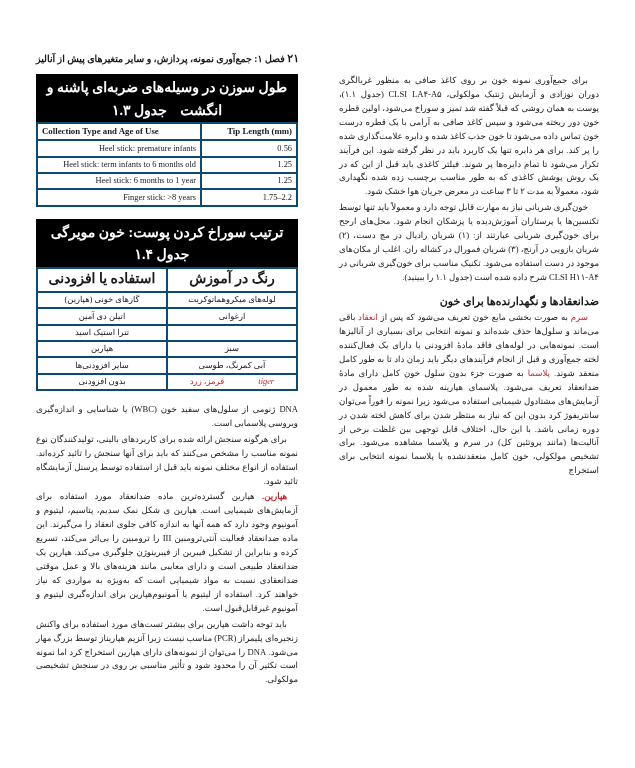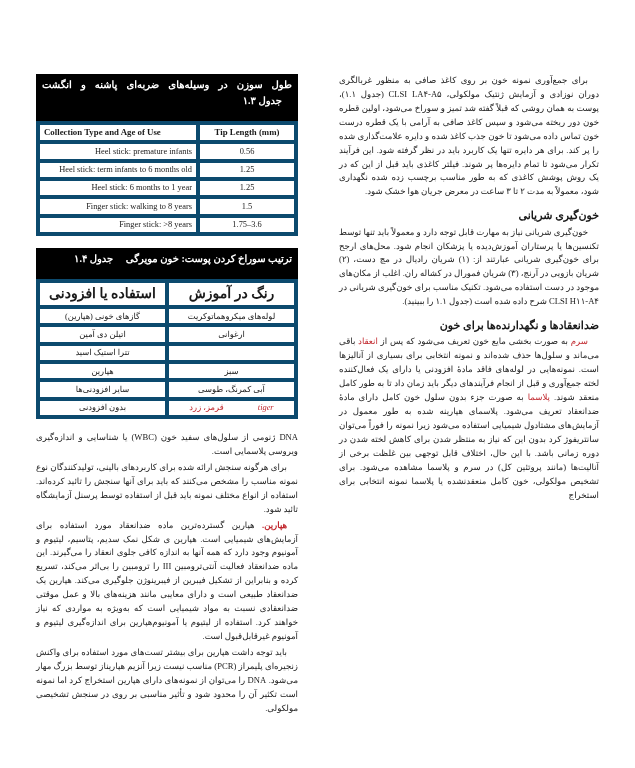--- a/index.html
+++ b/index.html
@@ -73,67 +73,72 @@
   }
   .red { color: #c0272d; }
   .lat { direction: ltr; unicode-bidi: embed; display: inline-block; margin-left: 32px; }
 
   
   .tbl-wrap { margin-bottom: 12px; }
   .tbl-caption {
     background: #000000;
     color: #ffffff;
     direction: rtl;
-    font-size: 10px;
-    font-weight: bold;
-    padding: 3px 6px 12px 6px;
+    font-size: 14px;
+    font-weight: bold;
+    padding: 3px 6px 0 6px;
+    text-align: center;
     letter-spacing: 0;
   }
   .tbl-caption .capnum {
     display: inline-block;
     margin-right: 10px;
     direction: ltr;
     unicode-bidi: embed;
   }
   table.data {
     border-collapse: collapse;
     width: 100%;
     font-size: 8.4px;
     table-layout: fixed;
   }
   table.data th, table.data td {
-    border: 4px solid #0c4a6e;
+    border: 2px solid #0c4a6e;
     padding: 1.5px 4px;
     line-height: 1.35;
   }
   table.ltr-tbl { direction: ltr; }
   table.ltr-tbl th {
     font-weight: bold;
     text-align: left;
     font-size: 8.8px;
   }
-  table.ltr-tbl th.c2, table.ltr-tbl td.c2 { text-align: center; width: 86px; }
+  table.ltr-tbl th.c2, table.ltr-tbl td.c2 { text-align: right; width: 86px; }
   table.ltr-tbl td { text-align: right; }
 
   table.rtl-tbl { direction: rtl; }
   table.rtl-tbl th {
     font-weight: bold;
     text-align: center;
     font-size: 14px;
   }
   table.rtl-tbl td { text-align: center; }
 
   .cell-red { color: #c0272d; }
   .ital { font-style: italic; }
 </style>
 </head>
 <body>
 
 <div class="page">
 
+  <div class="page-header">
+    <span class="hdr-num">۲۱</span>
+    <span class="hdr-text">فصل ۱: جمع‌آوری نمونه، پردازش، و سایر متغیرهای پیش از آنالیز</span>
+  </div>
 
   <div class="col col-left">
 
     <div class="tbl-wrap">
       <div class="tbl-caption">
         <span>طول سوزن در وسیله‌های ضربه‌ای پاشنه و انگشت</span>
         <span class="capnum">جدول ۱.۳</span>
       </div>
       <table class="data ltr-tbl">
         <thead>
@@ -149,26 +154,22 @@
           </tr>
           <tr>
             <td>Heel stick: term infants to 6 months old</td>
             <td class="c2">1.25</td>
           </tr>
           <tr>
             <td>Heel stick: 6 months to 1 year</td>
             <td class="c2">1.25</td>
           </tr>
           <tr>
-            <td>Finger stick: walking to 8 years</td>
-            <td class="c2">1.5</td>
-          </tr>
-          <tr>
             <td>Finger stick: &gt;8 years</td>
-            <td class="c2">1.75–3.6</td>
+            <td class="c2">1.75–2.2</td>
           </tr>
         </tbody>
       </table>
     </div>
 
     <div class="tbl-wrap">
       <div class="tbl-caption">
         <span>ترتیب سوراخ کردن پوست: خون مویرگی</span>
         <span class="capnum">جدول ۱.۴</span>
       </div>
@@ -210,20 +211,19 @@
 
     <p class="noind">DNA ژنومی از سلول‌های سفید خون (WBC) یا شناسایی و اندازه‌گیری ویروسی پلاسمایی است.</p>
     <p>برای هرگونه سنجش ارائه شده برای کاربردهای بالینی، تولیدکنندگان نوع نمونه مناسب را مشخص می‌کنند که باید برای آنها سنجش را تائید کرده‌اند. استفاده از انواع مختلف نمونه باید قبل از استفاده توسط پرسنل آزمایشگاه تائید شود.</p>
     <p><span class="red" style="font-weight:bold">هپارین.</span> <span>هپارین گسترده‌ترین ماده ضدانعقاد مورد استفاده برای آزمایش‌های شیمیایی است. هپارین ی شکل نمک سدیم، پتاسیم، لیتیوم و آمونیوم وجود دارد که همه آنها به اندازه کافی جلوی انعقاد را می‌گیرند. این ماده ضدانعقاد فعالیت آنتی‌ترومبین III را ترومبین را بی‌اثر می‌کند، تسریع کرده و بنابراین از تشکیل فیبرین از فیبرینوژن جلوگیری می‌کند. هپارین یک ضدانعقاد طبیعی است و دارای معایبی مانند هزینه‌های بالا و عمل موقتی ضدانعقادی نسبت به مواد شیمیایی است که به‌ویژه به مواردی که نیاز خواهند کرد. استفاده از لیتیوم یا آمونیوم‌هپارین برای اندازه‌گیری لیتیوم و آمونیوم غیرقابل‌قبول است.</span></p>
     <p>باید توجه داشت هپارین برای بیشتر تست‌های مورد استفاده برای واکنش زنجیره‌ای پلیمراز (PCR) مناسب نیست زیرا آنزیم هپاریناز توسط بزرگ مهار می‌شود. DNA را می‌توان از نمونه‌های دارای هپارین استخراج کرد اما نمونه است تکثیر آن را محدود شود و تأثیر مناسبی بر روی در سنجش تشخیصی مولکولی.</p>
   </div>
 
   <div class="col col-right">
     <p>برای جمع‌آوری نمونه خون بر روی کاغذ صافی به منظور غربالگری دوران نوزادی و آزمایش ژنتیک مولکولی، CLSI LA۴-A۵ (جدول ۱.۱)، پوست به همان روشی که قبلاً گفته شد تمیز و سوراخ می‌شود، اولین قطره خون دور ریخته می‌شود و سپس کاغذ صافی به آرامی با یک قطره درست خون تماس داده می‌شود تا خون جذب کاغذ شده و دایره علامت‌گذاری شده را پر کند. برای هر دایره تنها یک کاربرد باید در نظر گرفته شود. این فرآیند تکرار می‌شود تا تمام دایره‌ها پر شوند. فیلتر کاغذی باید قبل از این که در یک روش پوشش کاغذی که به طور مناسب برچسب زده شده نگهداری شود، معمولاً به مدت ۲ تا ۳ ساعت در معرض جریان هوا خشک شود.</p>
 
-    <h2 class="sec">خون‌گیری شریانی</h2>
     <p>خون‌گیری شریانی نیاز به مهارت قابل توجه دارد و معمولاً باید تنها توسط تکنسین‌ها یا پرستاران آموزش‌دیده یا پزشکان انجام شود. محل‌های ارجح برای خون‌گیری شریانی عبارتند از: (۱) شریان رادیال در مچ دست، (۲) شریان بازویی در آرنج، (۳) شریان فمورال در کشاله ران. اغلب از مکان‌های موجود در دست استفاده می‌شود. تکنیک مناسب برای خون‌گیری شریانی در CLSI H۱۱-A۴ شرح داده شده است (جدول ۱.۱ را ببینید).</p>
 
     <h2 class="sec">ضدانعقادها و نگهدارنده‌ها برای خون</h2>
     <p><span class="red">سرم</span><span> به صورت بخشی مایع خون تعریف می‌شود که پس از </span><span class="red">انعقاد</span><span> باقی می‌ماند و سلول‌ها حذف شده‌اند و نمونه انتخابی برای بسیاری از آنالیزها است. نمونه‌هایی در لوله‌های فاقد مادۀ افزودنی یا دارای یک فعال‌کننده لخته جمع‌آوری و قبل از انجام فرآیندهای دیگر باید زمان داد تا به طور کامل منعقد شوند. </span><span class="red">پلاسما</span><span> به صورت جزء بدون سلول خون کامل دارای مادۀ ضدانعقاد تعریف می‌شود. پلاسمای هپارینه شده به طور معمول در آزمایش‌های مشتادول شیمیایی استفاده می‌شود زیرا نمونه را فوراً می‌توان سانتریفوژ کرد بدون این که نیاز به منتظر شدن برای کاهش لخته شدن در دوره زمانی باشد. با این حال، اختلاف قابل توجهی بین غلظت برخی از آنالیت‌ها (مانند پروتئین کل) در سرم و پلاسما مشاهده می‌شود. برای تشخیص مولکولی، خون کامل منعقدنشده یا پلاسما نمونه انتخابی برای استخراج</span></p>
   </div>
 
 </div>
 
 </body></html>

